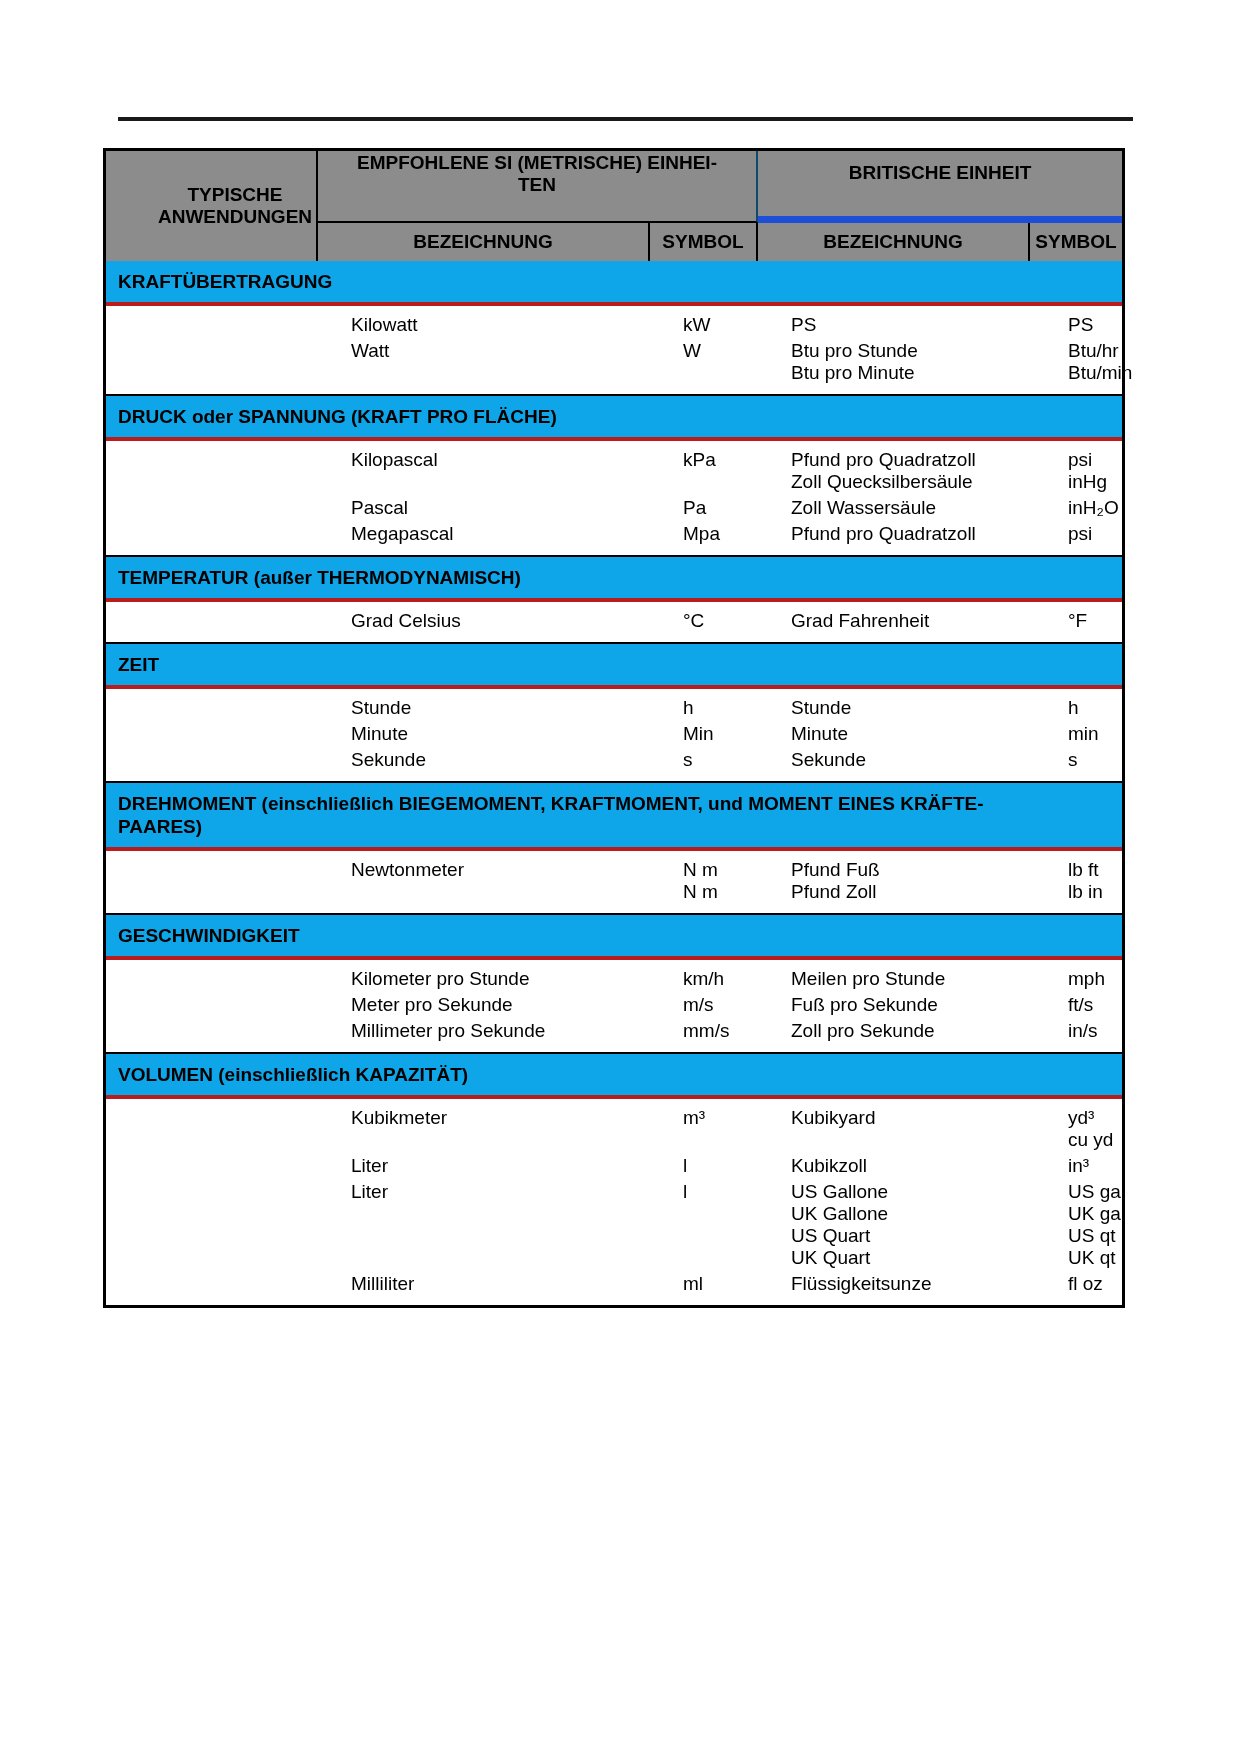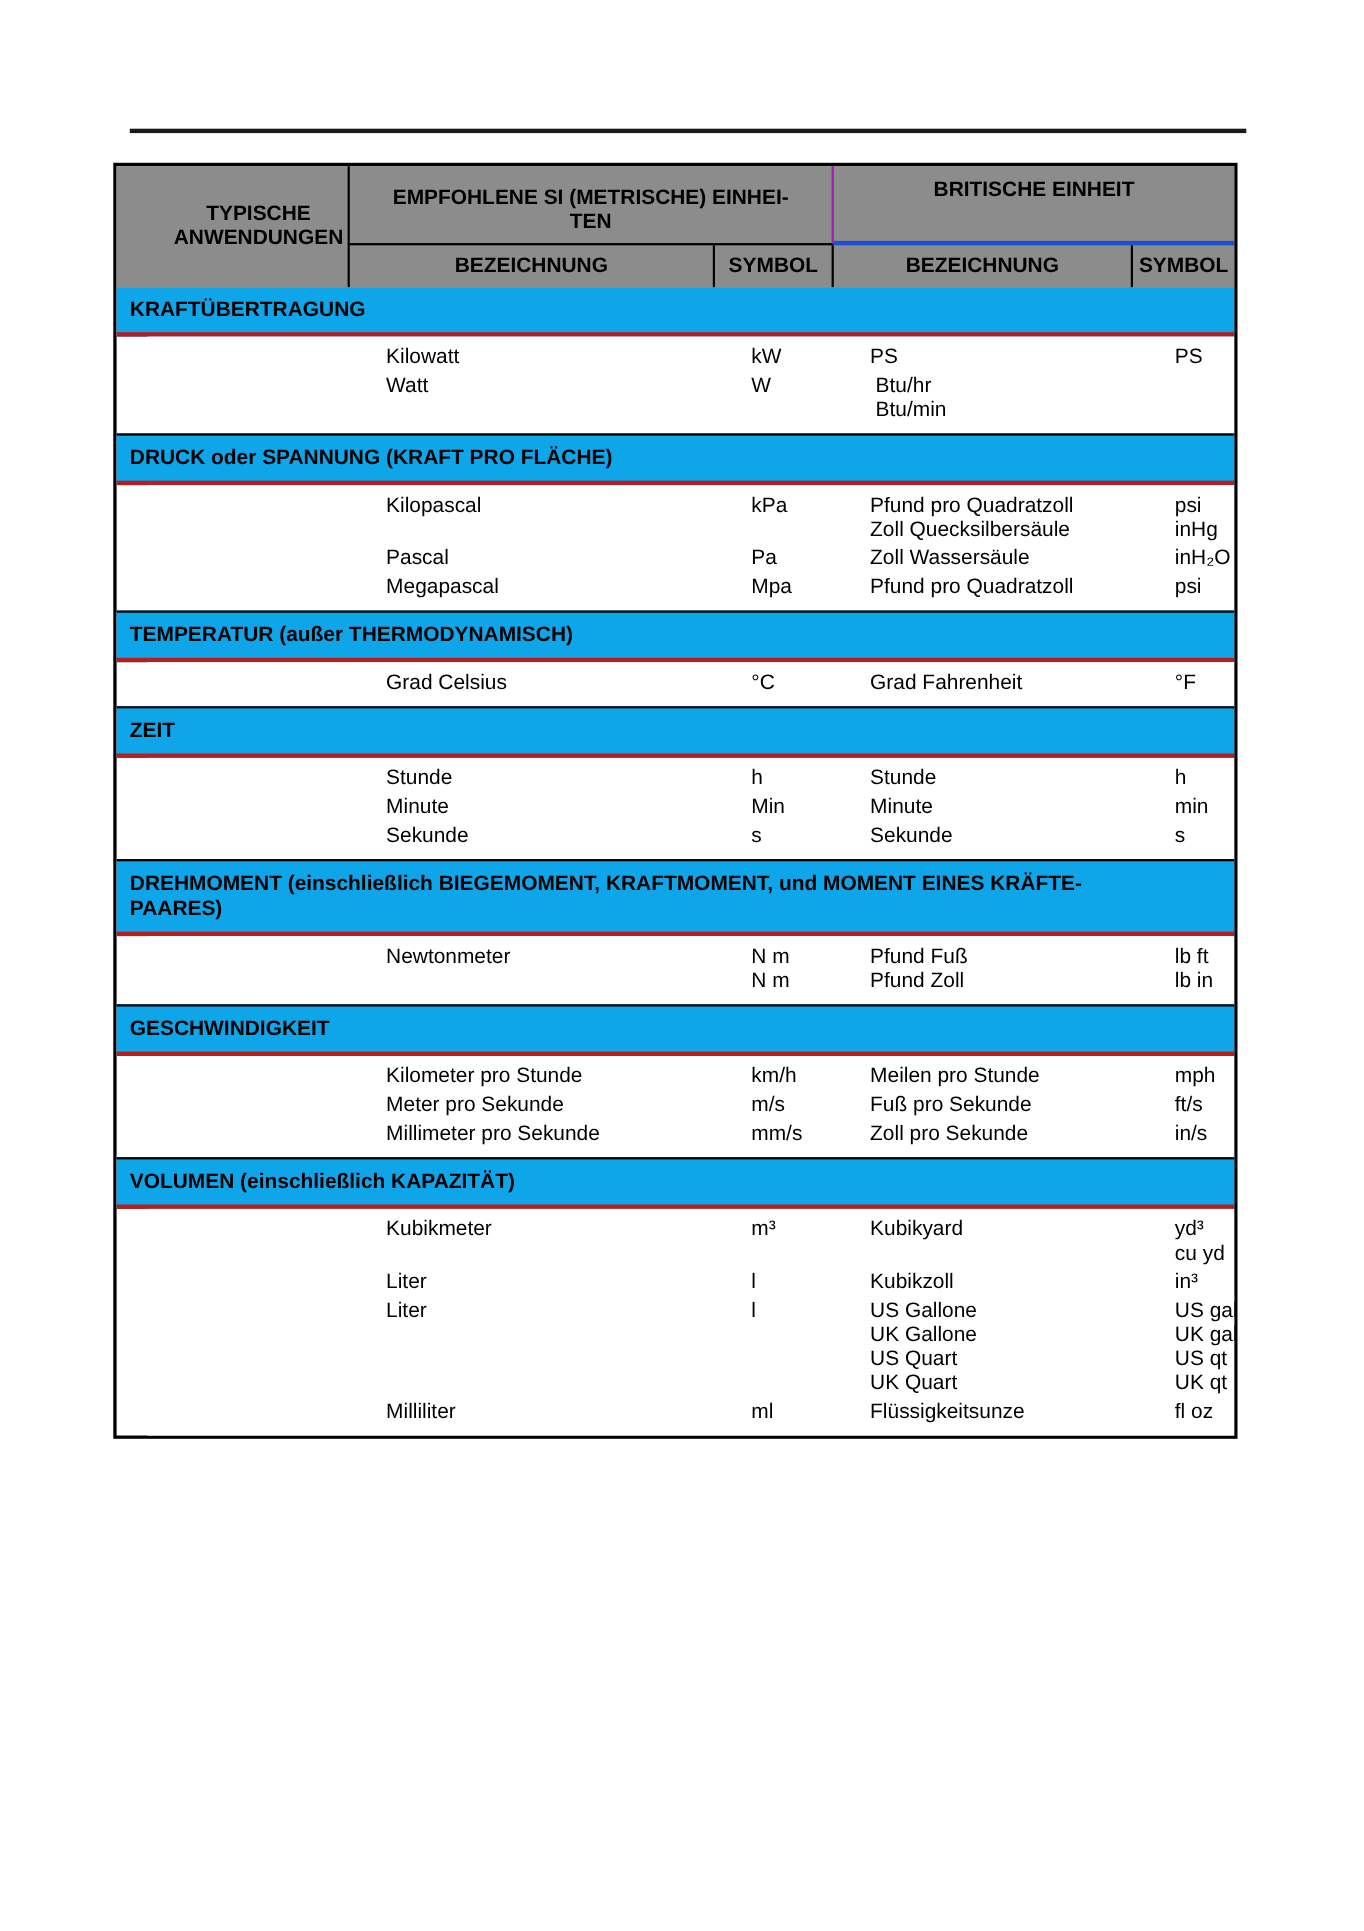--- a/index.html
+++ b/index.html
@@ -41,22 +41,22 @@
   .th {
     font-weight: bold;
     font-size: 19px;
     line-height: 22px;
     text-align: center;
     white-space: pre-line;
     display: flex;
     justify-content: center;
   }
   .cell-app   { grid-column: 1; grid-row: 1 / 3; border-right: 2px solid #000; align-items: center; margin-left: 48px; }
-  .group-si   { grid-column: 2 / 4; grid-row: 1; border-right: 2px solid #a21caf; border-bottom: 2px solid #000; align-items: flex-start; padding-top: 18px; }
-  .group-br   { grid-column: 4 / 6; grid-row: 1; border-bottom: 4px solid #1d4ed8; align-items: flex-start; padding-top: 11px; }
+  .group-si   { grid-column: 2 / 4; grid-row: 1; border-right: 2px solid #0c4a6e; border-bottom: 2px solid #000; align-items: flex-start; padding-top: 1px; }
+  .group-br   { grid-column: 4 / 6; grid-row: 1; border-bottom: 7px solid #1d4ed8; align-items: flex-start; padding-top: 11px; }
   .sub        { grid-row: 2; align-items: center; }
   .sub-si-name { grid-column: 2; border-right: 2px solid #000; }
   .sub-si-sym  { grid-column: 3; border-right: 2px solid #000; }
   .sub-br-name { grid-column: 4; border-right: 2px solid #000; }
   .sub-br-sym  { grid-column: 5; }
   
   .band {
     background: #0ea5e9;
     border-top: 2px solid #000;
     border-bottom: 4px solid #b91c1c;
@@ -108,20 +108,22 @@
     <div class="cell c-si-name">Kilowatt</div>
     <div class="cell c-si-sym">kW</div>
     <div class="cell c-br-name">PS</div>
     <div class="cell c-br-sym">PS</div>
   </div>
 
   <div class="row">
     <div class="cell c-app"></div>
     <div class="cell c-si-name">Watt</div>
     <div class="cell c-si-sym">W</div>
+    <div class="cell c-br-name">Btu pro Stunde
+Btu pro Minute</div>
     <div class="cell c-br-sym">Btu/hr
 Btu/min</div>
   </div>
 </div>
   </section>
 
   <section class="section">
     <div class="band">DRUCK oder SPANNUNG (KRAFT PRO FLÄCHE)</div>
     <div class="rows">
   <div class="row">

